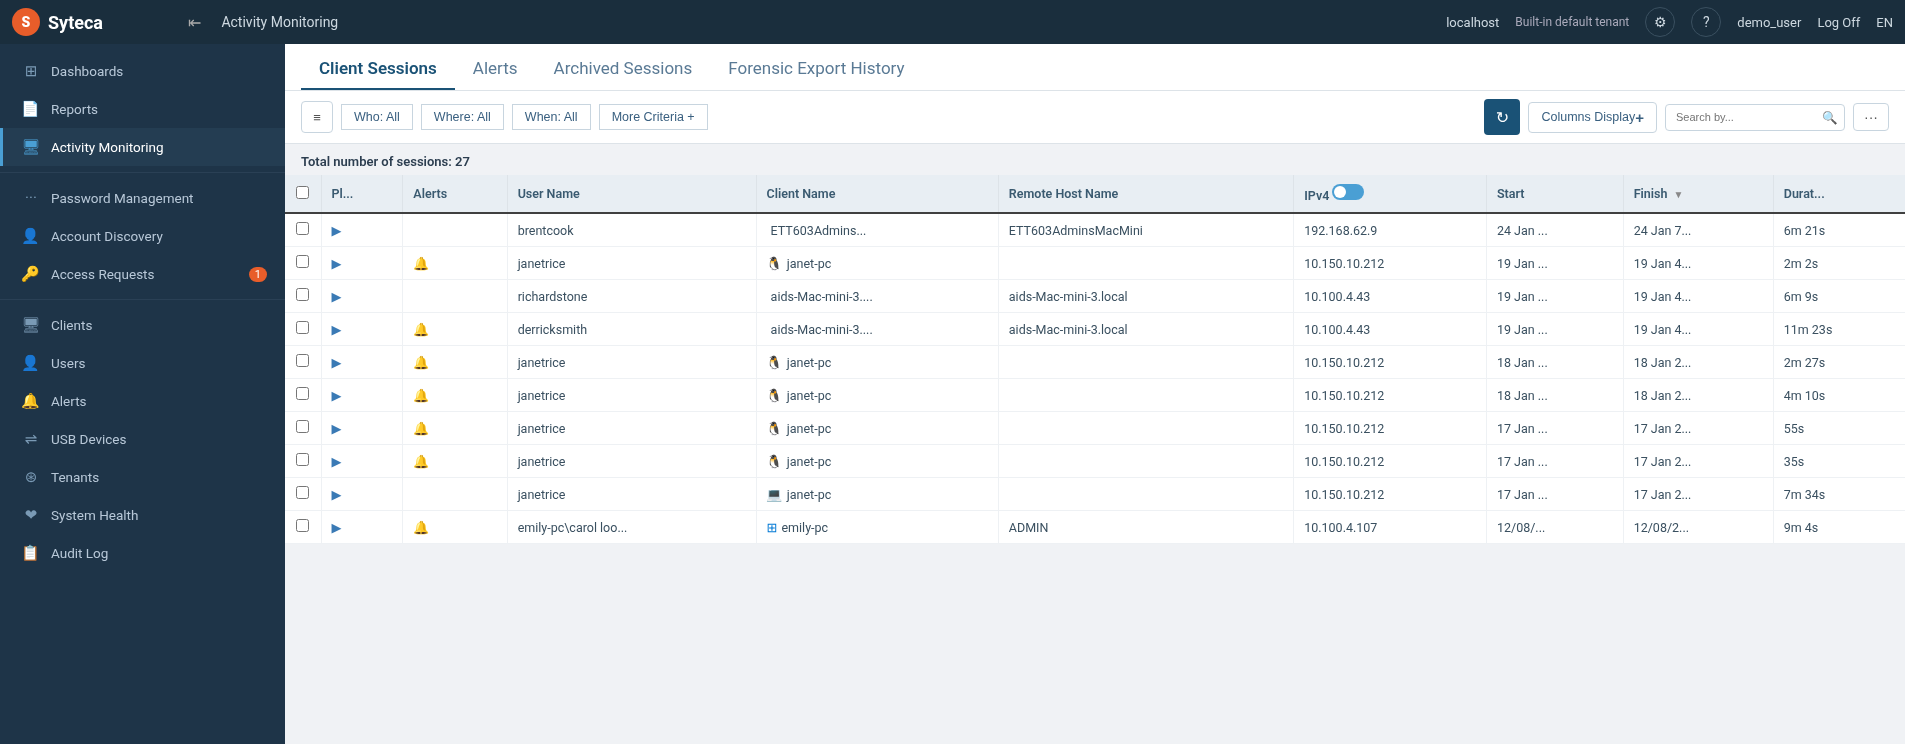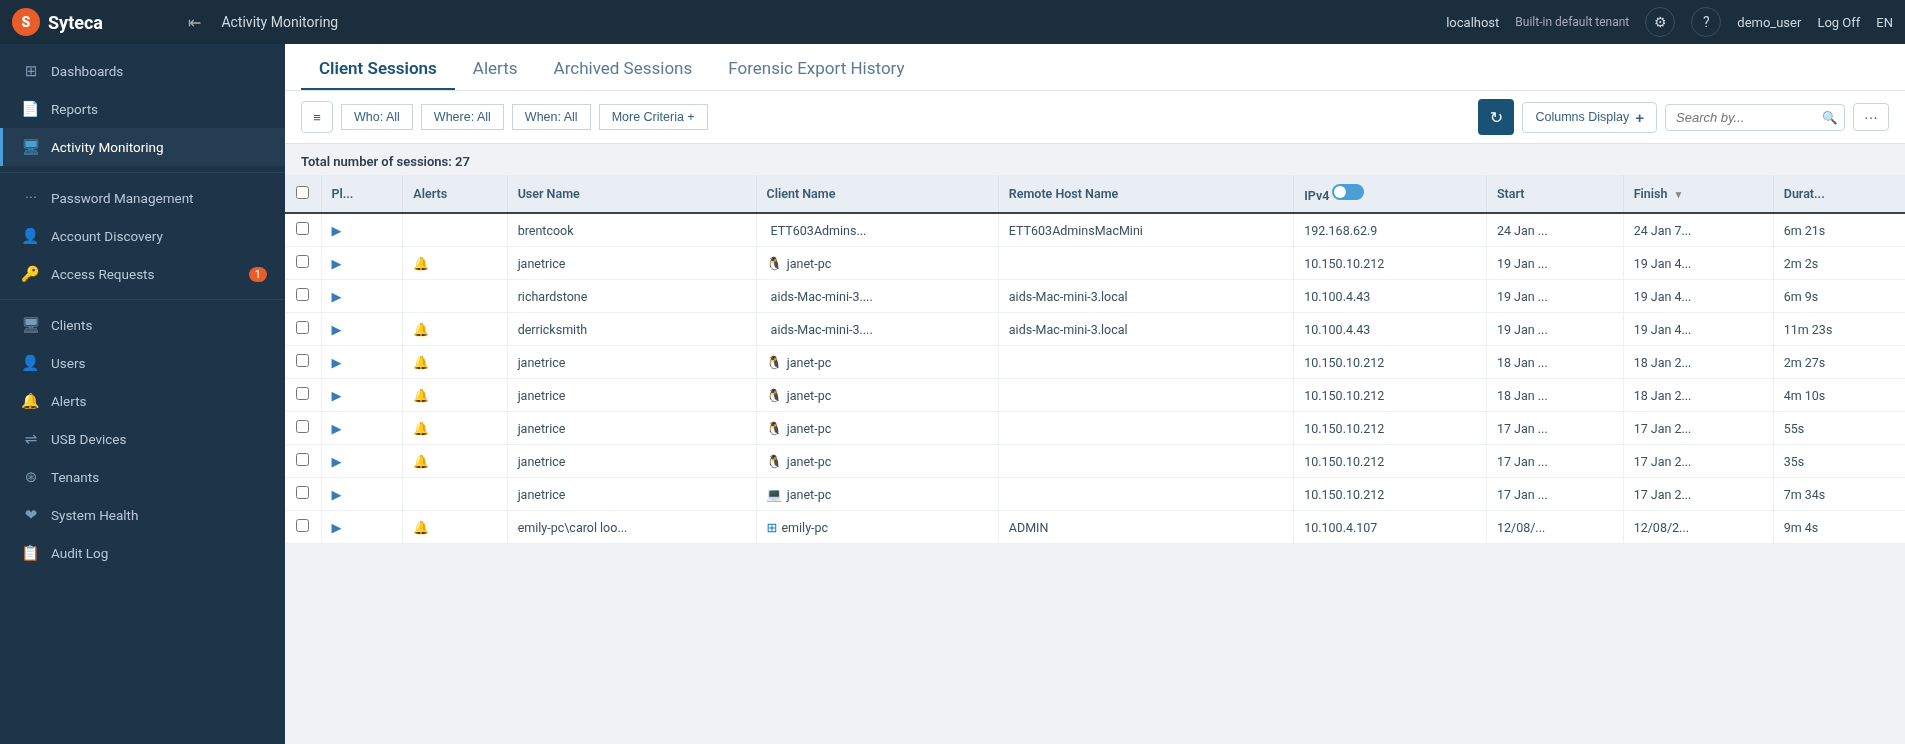--- a/index.html
+++ b/index.html
@@ -131,21 +131,21 @@
       margin-left: auto;
     }
     .columns-btn {
       border: 1px solid #c8d5df;
       background: #fff;
       border-radius: 4px;
       padding: 6px 12px;
       font-size: 12.5px;
       cursor: pointer;
       color: #3a6080;
-      display: flex; align-items: center; gap: 6px;
+      display: flex; align-items: center; gap: 0;
     }
     .search-box {
       border: 1px solid #c8d5df;
       border-radius: 4px;
       padding: 5px 10px;
       font-size: 12.5px;
       width: 180px;
       color: #aaa;
       display: flex; align-items: center; gap: 6px;
       background: #fff;
@@ -338,21 +338,21 @@
       <button class="filter-btn">Who: All</button>
       <button class="filter-btn">Where: All</button>
       <button class="filter-btn">When: All</button>
       <button class="filter-btn">More Criteria +</button>
       <button class="refresh-btn" style="margin-left: auto;">↻</button>
       <button class="columns-btn">
         <span>Columns Display</span>
         <span style="font-size:15px; font-weight:700;">+</span>
       </button>
       <div class="search-box">
-        <input type="text" style="border: none; outline: none; font-size: 13px; color: #3b82f6; width: 140px; background: transparent; font-style: italic;" placeholder="Search by...">
+        <input type="text" style="border: none; outline: none; font-size: 11px; color: #3b82f6; width: 140px; background: transparent;" placeholder="Search by...">
         <span style="color:#888;">🔍</span>
       </div>
       <button class="more-btn">···</button>
     </div>
 
     <div class="table-area">
       <div class="total-sessions">Total number of sessions: 27</div>
       <table>
         <thead id="table-head">
         <tr>

